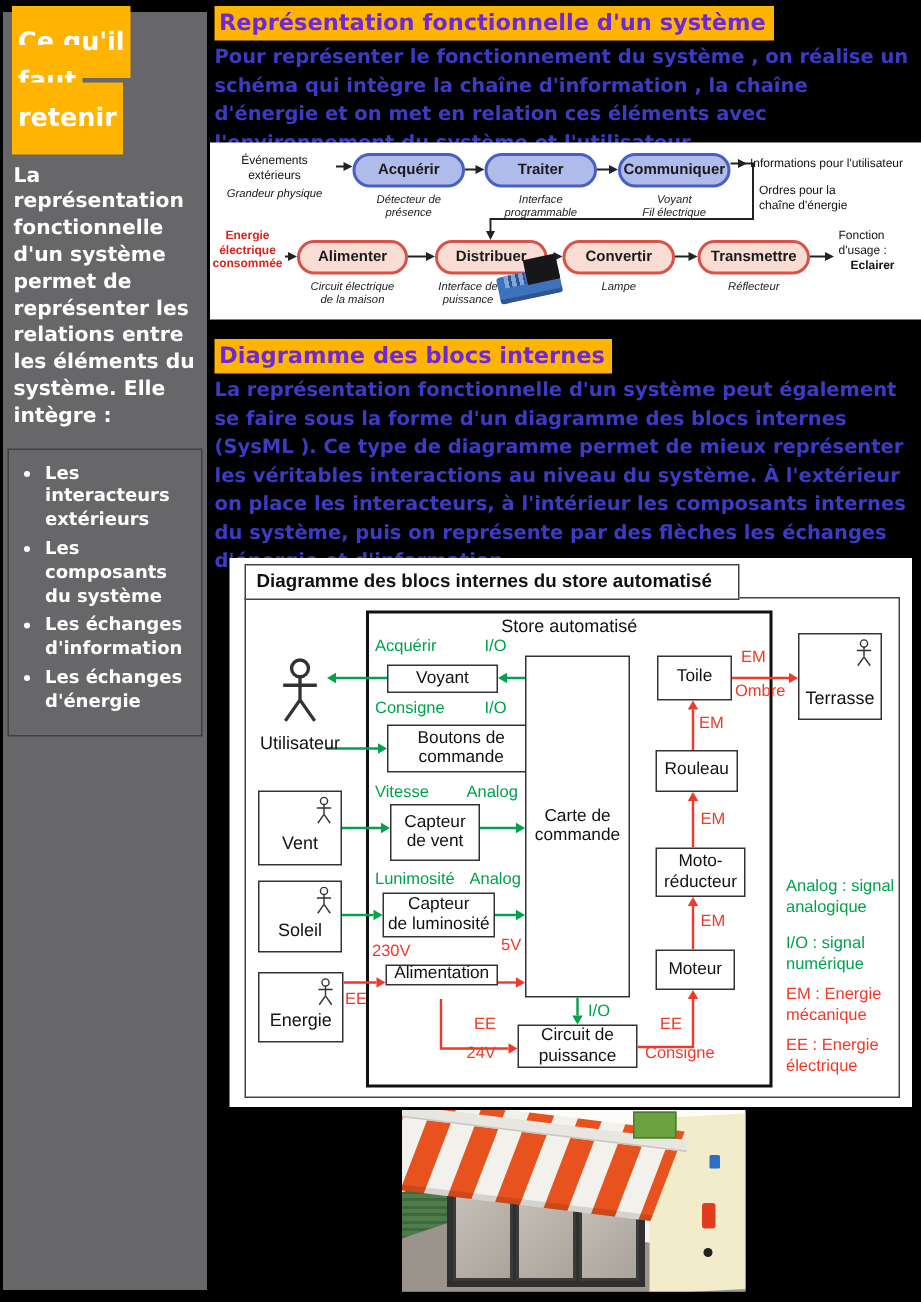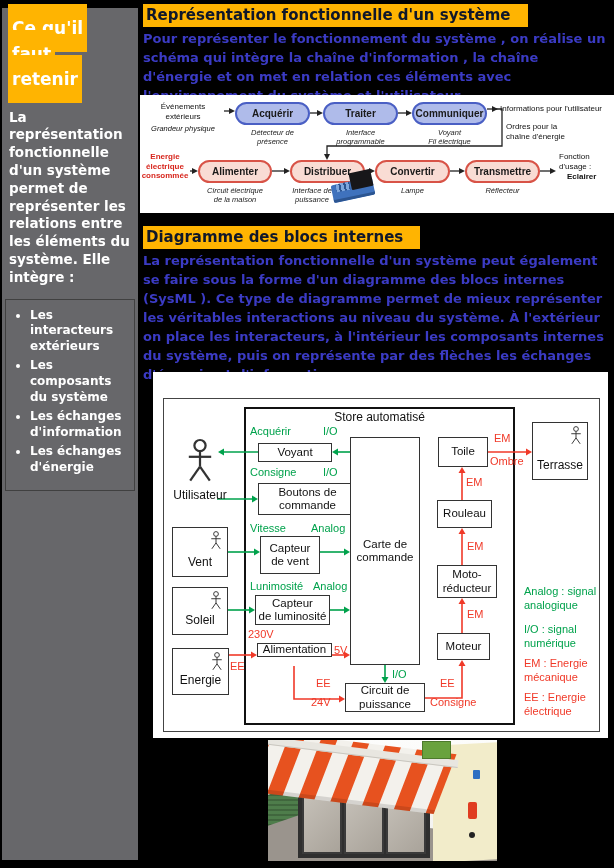--- a/index.html
+++ b/index.html
@@ -12,21 +12,21 @@
   #sidebar{left:2px;top:8px;width:136px;height:852px;background:#67676a;}
   .side-title{display:inline;background:#ffb401;color:#fff;font-size:17px;font-weight:700;
       line-height:1.5;padding:14px 4px;-webkit-box-decoration-break:clone;box-decoration-break:clone;}
   .side-title-wrap{margin:8px 6px 0 6px;width:112px;}
   .side-par{margin:16px 4px 0 7px;color:#fff;font-size:13.5px;font-weight:600;line-height:1.32;}
   .side-bullets{margin:12px 3px 0 3px;border:1px solid #404040;padding:8px 2px 10px 2px;}
   .side-bullets ul{margin:0;padding:0 2px 0 22px;color:#fff;font-size:12px;font-weight:600;line-height:1.3;}
   .side-bullets li{margin-bottom:4px;}
 
   
-  .sec-title{background:#ffb401;color:#0f172a;font-size:15px;font-weight:700;padding:2px 17px 3px 3px;}
+  .sec-title{background:#ffb401;color:#6d28d9;font-size:15px;font-weight:700;padding:2px 5px 3px 3px;}
   .blue-par{color:#3b3bc4;font-size:13px;font-weight:600;line-height:1.46;width:466px;}
 
   
   #fpanel{left:140px;top:95px;width:474px;height:118px;background:#fff;
           font-family:"Liberation Sans",sans-serif;color:#1a1a1a;}
   .pill{position:absolute;height:23px;border-radius:12px;border:2px solid;box-sizing:border-box;
         display:flex;align-items:center;justify-content:center;font-size:10px;font-weight:700;}
   .pill.blue{background:#afbbea;border-color:#4a5fc4;}
   .pill.red{background:#f9dcd4;border-color:#d85347;}
   .cap{position:absolute;font-size:7.5px;font-style:italic;text-align:center;line-height:1.25;color:#222;}
@@ -176,20 +176,21 @@
       <div class="t1"></div>
       <div class="blk"></div>
   </div>
 </div>
 
 <span class="sec-title abs" style="left:143px;top:226px;">Diagramme des blocs internes</span>
 <div class="blue-par abs" style="left:143px;top:252px;">La représentation fonctionnelle d'un système peut également se faire sous la forme d'un diagramme des blocs internes (SysML ). Ce type de diagramme permet de mieux représenter les véritables interactions au niveau du système. À l'extérieur on place les interacteurs, à l'intérieur les composants internes du système, puis on représente par des flèches les échanges d'énergie et d'information.</div>
 
 <div id="ibd" class="abs">
   <div class="frame" style="left:10px;top:26px;width:437px;height:334px;"></div>
+  <div class="ibd-titlebox">Diagramme des blocs internes du store automatisé</div>
   <div class="sysbox"></div>
   <div class="syslabel">Store automatisé</div>
 
   <svg class="abs" style="left:0;top:0;" width="455" height="366">
     <line class="ln-g" x1="105" y1="80" x2="71" y2="80"></line>
       <polygon class="hd-g" points="65,80 71,76.5 71,83.5"></polygon>
     <line class="ln-g" x1="197" y1="80" x2="185" y2="80"></line>
       <polygon class="hd-g" points="179,80 185,76.5 185,83.5"></polygon>
     <line class="ln-g" x1="64" y1="127" x2="99" y2="127"></line>
       <polygon class="hd-g" points="105,127 99,123.5 99,130.5"></polygon>
@@ -295,21 +296,21 @@
   <span class="glbl" style="left:170px;top:53px;">I/O</span>
   <span class="glbl" style="left:97px;top:94px;">Consigne</span>
   <span class="glbl" style="left:170px;top:94px;">I/O</span>
   <span class="glbl" style="left:97px;top:150px;text-align:right;">Vitesse</span>
   <span class="glbl" style="left:158px;top:150px;">Analog</span>
   <span class="glbl" style="left:97px;top:208px;">Lunimosité</span>
   <span class="glbl" style="left:160px;top:208px;">Analog</span>
   <span class="glbl" style="left:239px;top:296px;">I/O</span>
 
   <span class="rlbl" style="left:95px;top:256px;">230V</span>
-  <span class="rlbl" style="left:181px;top:272px;">5V</span>
+  <span class="rlbl" style="left:181px;top:252px;">5V</span>
   <span class="rlbl" style="left:77px;top:288px;">EE</span>
   <span class="rlbl" style="left:163px;top:305px;">EE</span>
   <span class="rlbl" style="left:158px;top:324px;">24V</span>
   <span class="rlbl" style="left:287px;top:305px;">EE</span>
   <span class="rlbl" style="left:277px;top:324px;">Consigne</span>
   <span class="rlbl" style="left:314px;top:236px;">EM</span>
   <span class="rlbl" style="left:314px;top:168px;">EM</span>
   <span class="rlbl" style="left:313px;top:104px;">EM</span>
   <span class="rlbl" style="left:341px;top:60px;">EM</span>
   <span class="rlbl" style="left:337px;top:83px;">Ombre</span>

